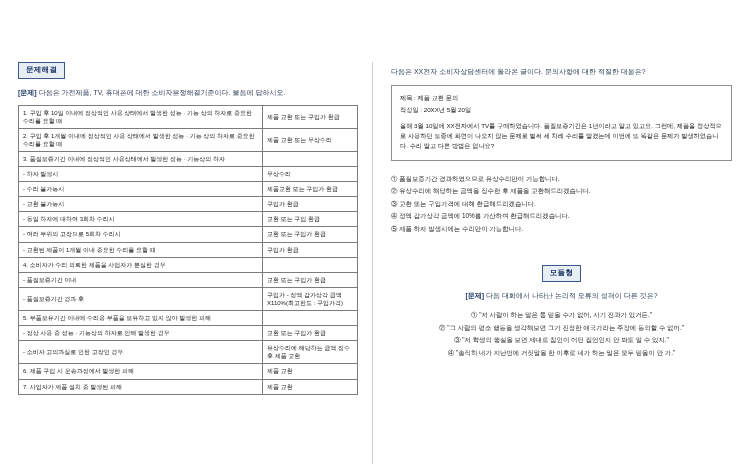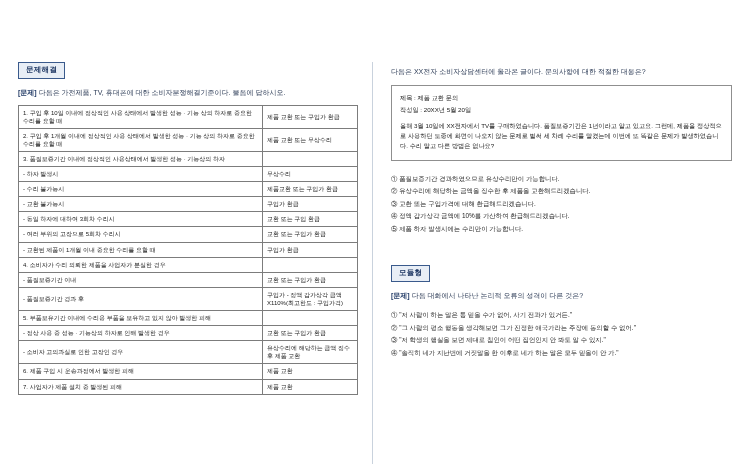--- a/index.html
+++ b/index.html
@@ -97,20 +97,21 @@
     margin-top: 12px;
     font-size: 6.4px;
     line-height: 1.95;
     color: #1b1b1b;
   }
   .choices div {
     white-space: nowrap;
   }
   .block-2 {
     margin-top: 26px;
+    text-align: center;
   }
   .q2-list {
     margin-top: 8px;
     font-size: 6.4px;
     line-height: 2.0;
     color: #1b1b1b;
   }
   .pagenum {
     position: absolute;
     right: 18px;

